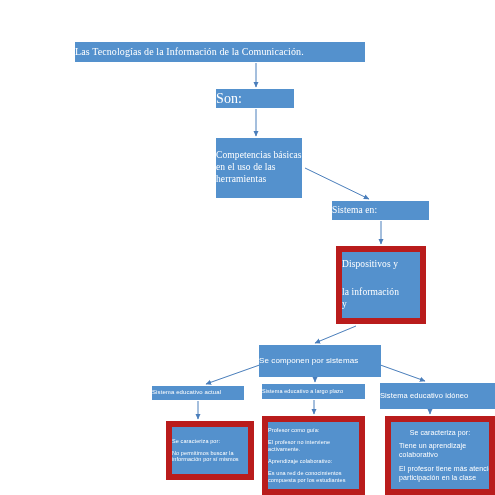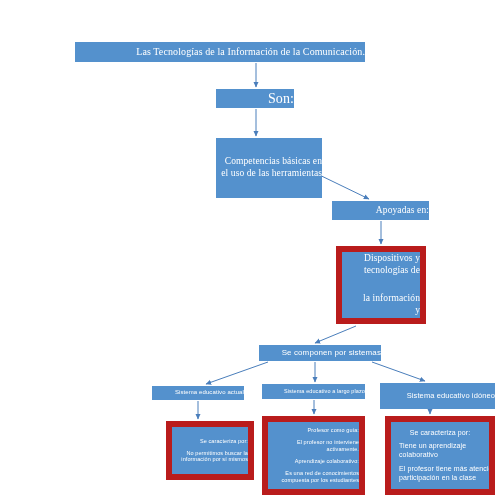--- a/index.html
+++ b/index.html
@@ -19,21 +19,21 @@
   }
   .node {
     position: absolute;
     box-sizing: border-box;
     background: #5491cd;
     color: #ffffff;
     display: flex;
     flex-direction: column;
     align-items: center;
     justify-content: center;
-    text-align: right;
+    text-align: left;
     line-height: 1.25;
     letter-spacing: 0.1px;
     overflow: hidden;
   }
   .node.serif {
     font-family: "Liberation Serif", serif;
   }
   .node.outlined {
     border: 6px solid #b91c1c;
   }
@@ -42,24 +42,24 @@
     padding: 0 3px;
     width: 100%;
   }
   .node p + p {
     margin-top: 5px;
   }
 
   
   #n-title      { left: 75px;  top: 42px;  width: 290px; height: 20px; font-size: 10px; }
   #n-son        { left: 216px; top: 89px;  width: 78px;  height: 19px; font-size: 14px; }
-  #n-comp       { left: 216px; top: 138px; width: 106px;  height: 60px; font-size: 9.5px; }
+  #n-comp       { left: 216px; top: 138px; width: 86px;  height: 60px; font-size: 9.5px; }
   #n-apoy       { left: 332px; top: 201px; width: 97px;  height: 19px; font-size: 9.5px; }
   #n-disp       { left: 336px; top: 246px; width: 90px;  height: 78px; font-size: 9.5px; }
-  #n-sistemas   { left: 259px; top: 345px; width: 122px; height: 16px; font-size: 8px; }
+  #n-sistemas   { left: 259px; top: 345px; width: 122px; height: 32px; font-size: 8px; }
   #n-actual     { left: 152px; top: 386px; width: 92px;  height: 14px; font-size: 6px; }
   #n-largo      { left: 262px; top: 384px; width: 103px; height: 15px; font-size: 5.5px; }
   #n-idoneo     { left: 380px; top: 383px; width: 115px; height: 26px; font-size: 7.5px; }
   #n-actual-d   { left: 166px; top: 421px; width: 88px;  height: 59px; font-size: 5.5px; }
   #n-largo-d    { left: 262px; top: 416px; width: 103px; height: 79px; font-size: 5.5px; }
   #n-idoneo-d   { left: 385px; top: 416px; width: 110px; height: 79px; font-size: 7px; text-align: left; align-items: flex-start; }
   #n-idoneo-d p { text-align: left; padding-left: 8px; }
   #n-idoneo-d p.center { text-align: center; padding-left: 0; }
 
   .conn {
@@ -112,26 +112,25 @@
 
   <div class="node serif" id="n-son">
     <p>Son:</p>
   </div>
 
   <div class="node serif" id="n-comp">
     <p>Competencias básicas en el uso de las herramientas</p>
   </div>
 
   <div class="node serif" id="n-apoy">
-    <p>Apoyadas en:</p>
+    <p>Sistema en:</p>
   </div>
 
   <div class="node serif outlined" id="n-disp">
     <p>Dispositivos y</p>
-    <p style="margin-top:0">tecnologías de</p>
     <p style="margin-top:16px">la información</p>
     <p style="margin-top:0">y</p>
   </div>
 
   <div class="node" id="n-sistemas">
     <p>Se componen por sistemas</p>
   </div>
 
   <div class="node" id="n-actual">
     <p>Sistema educativo actual</p>

